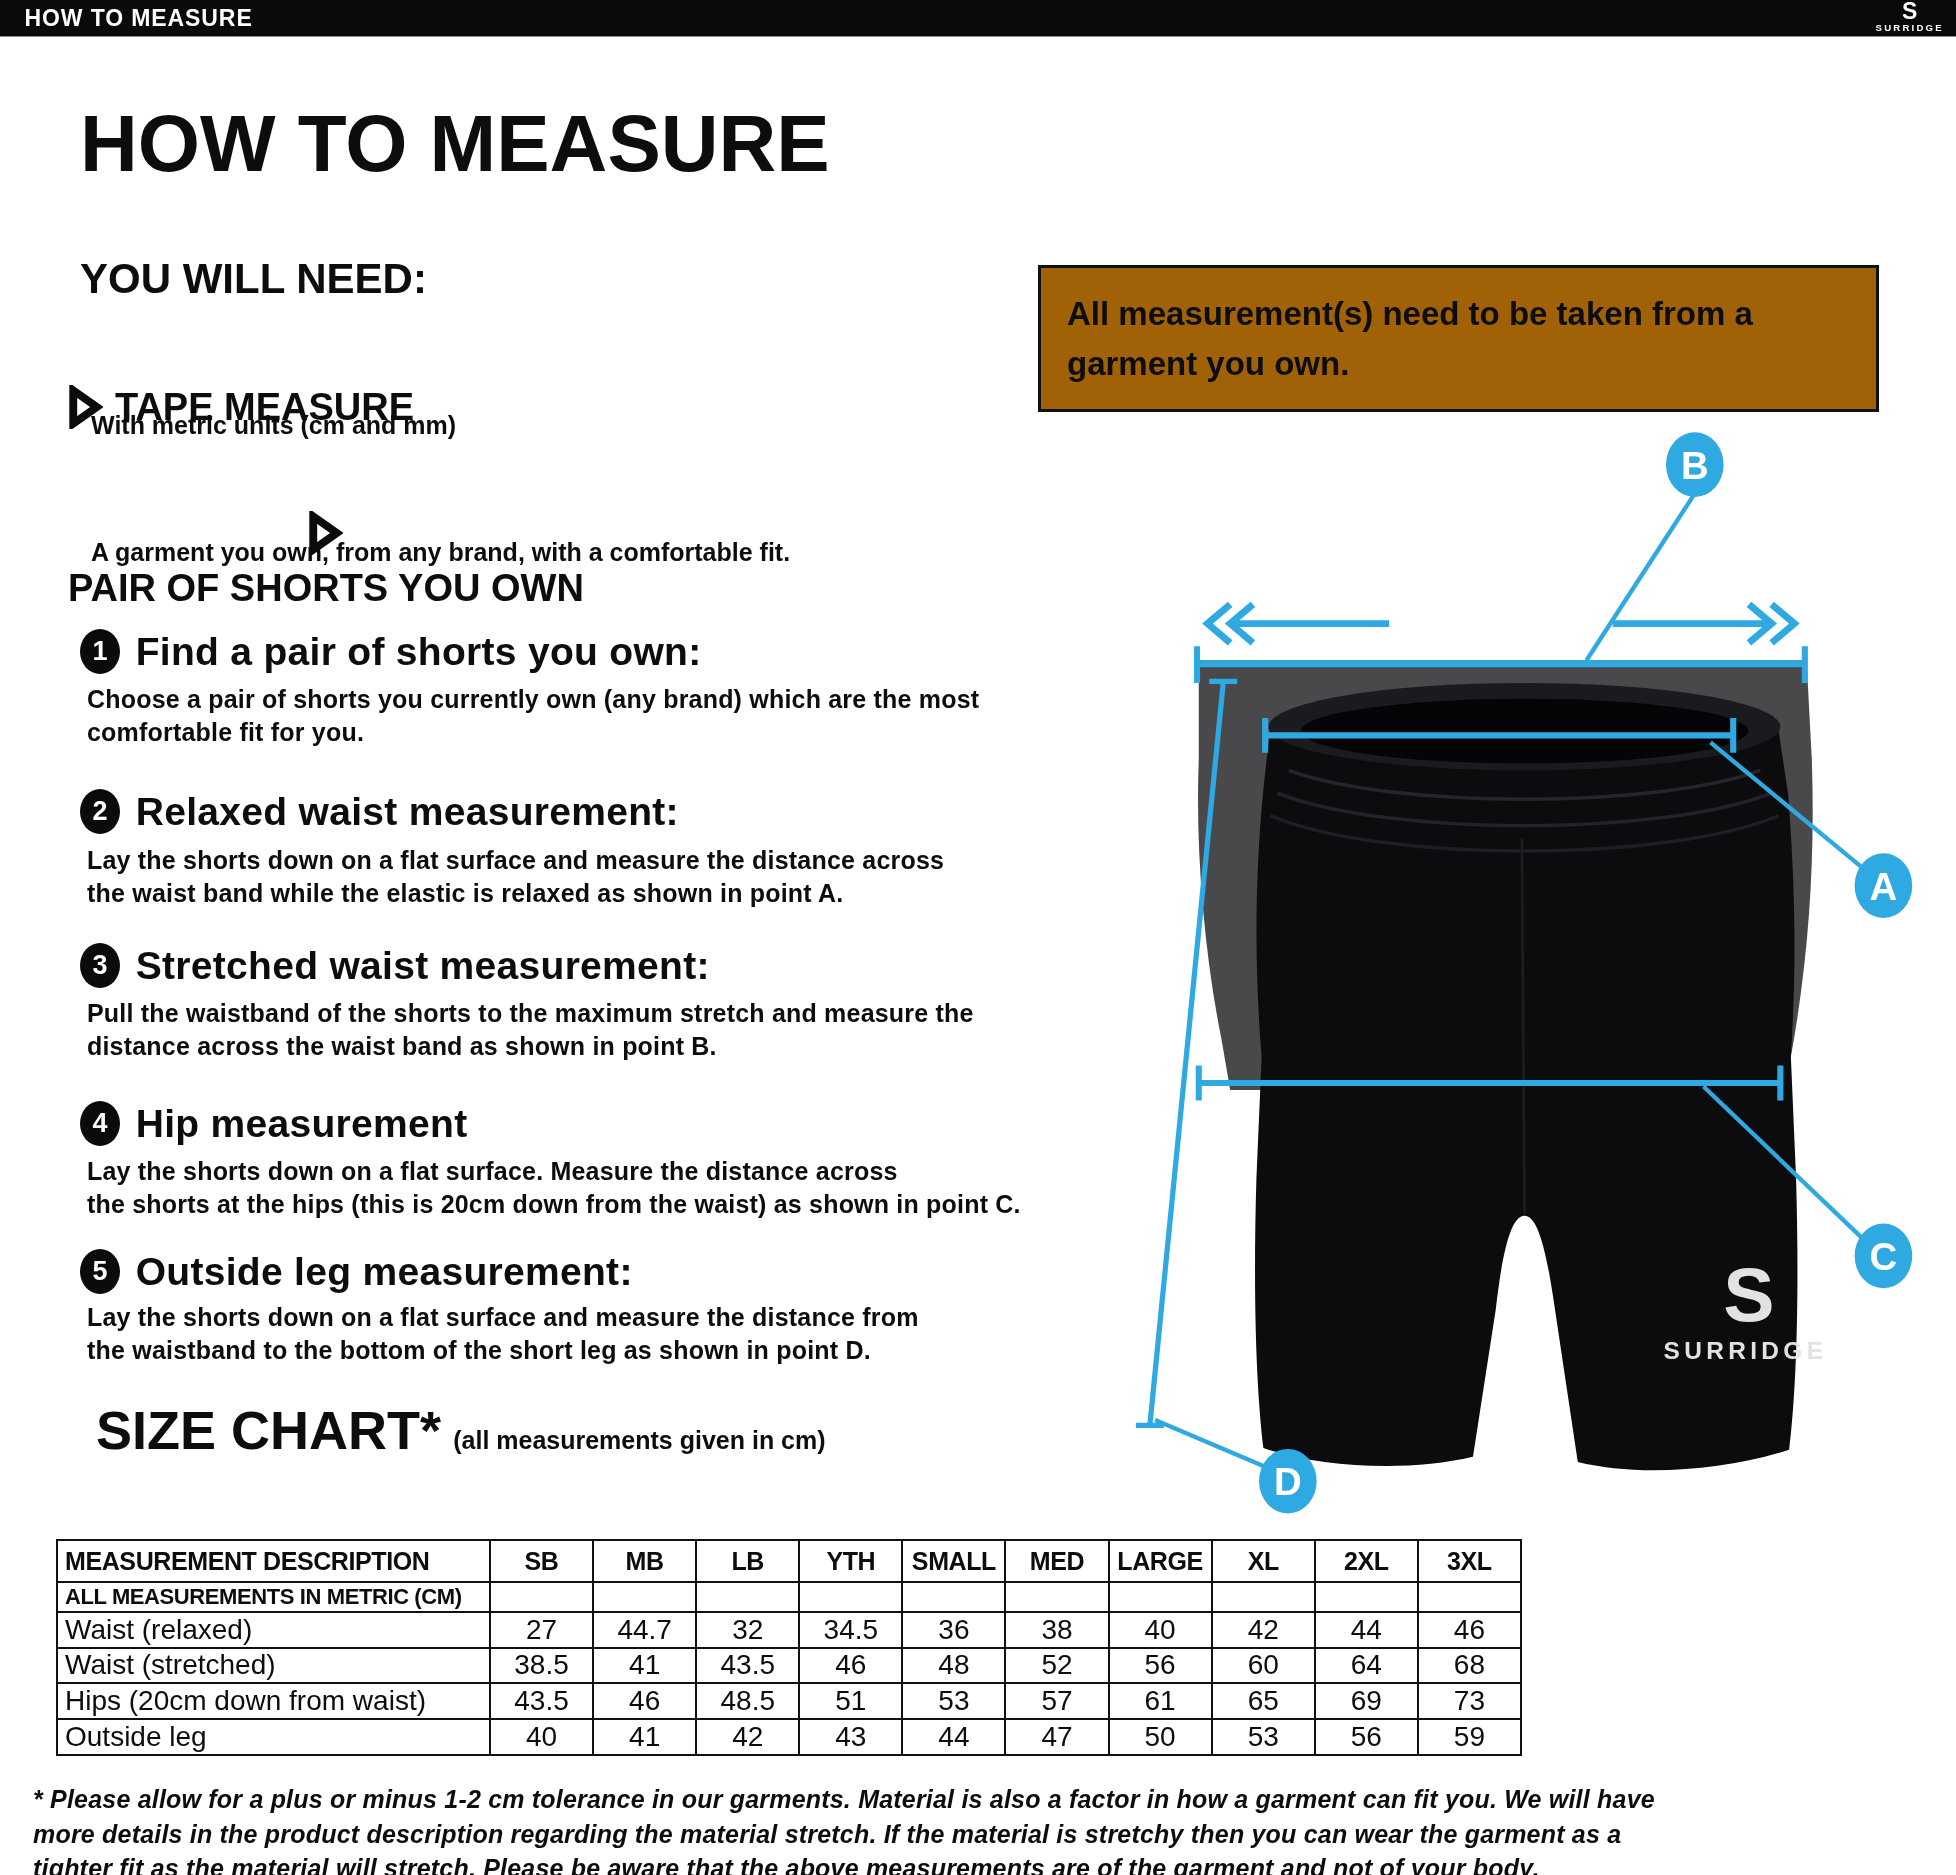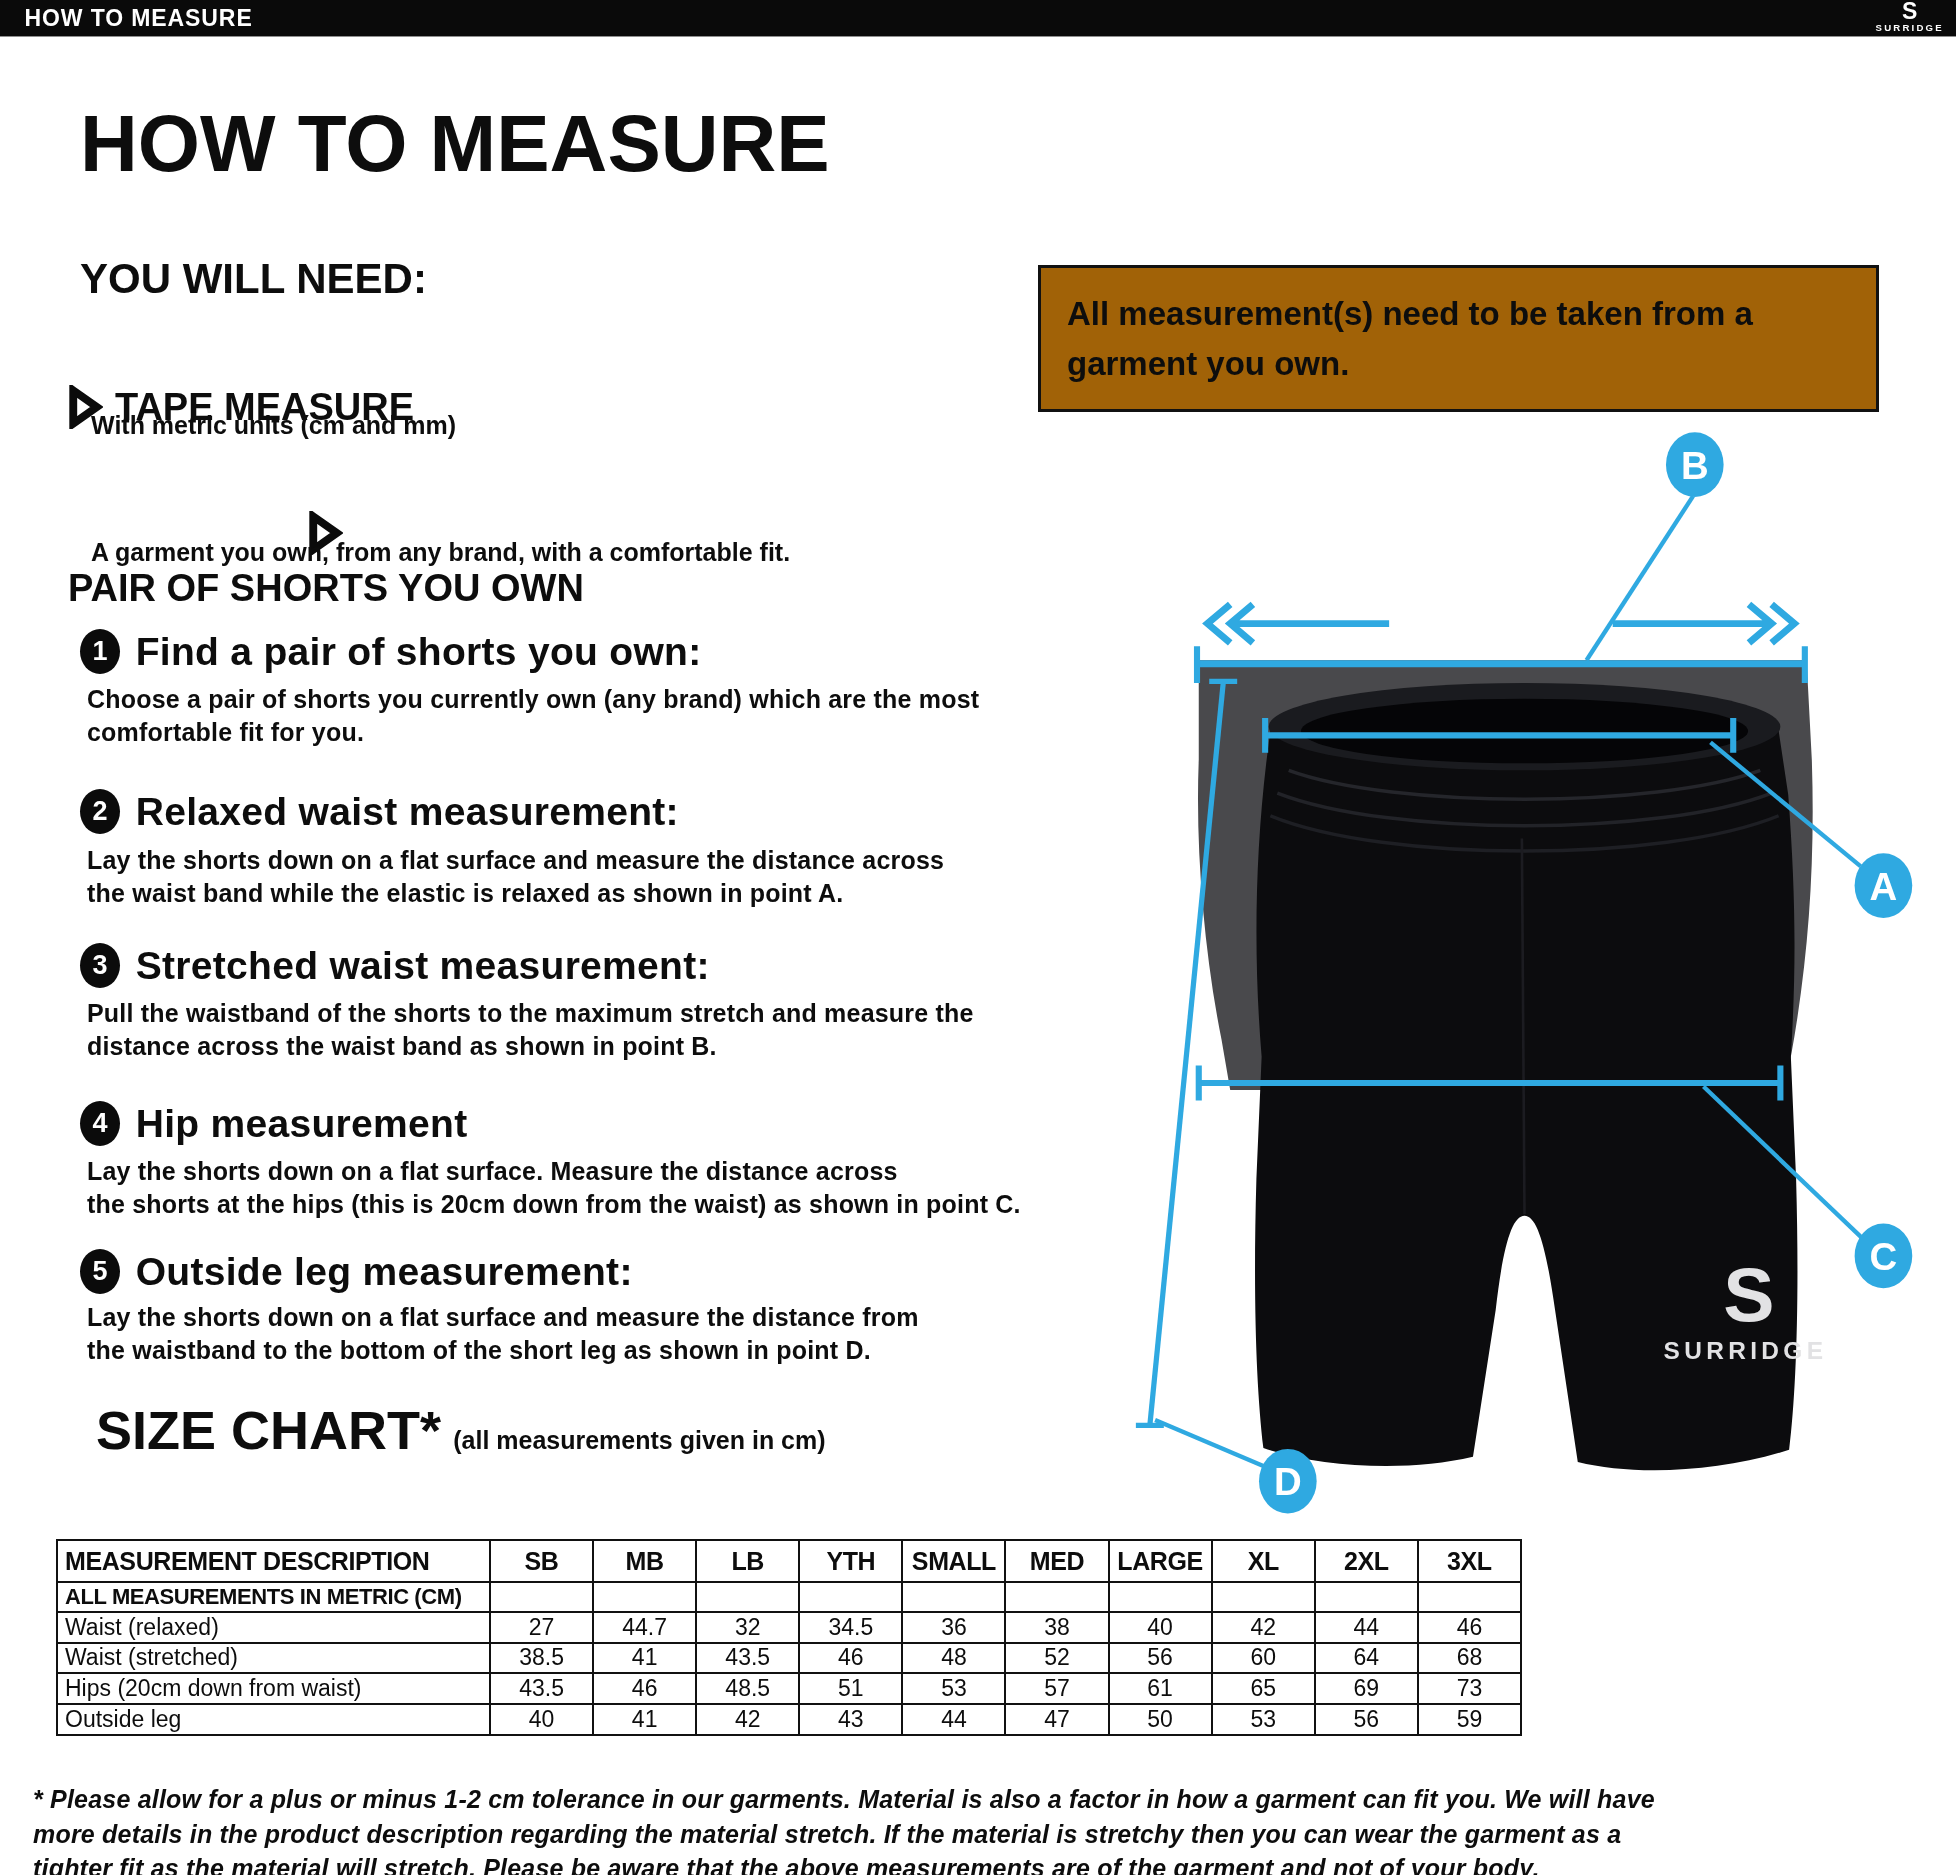--- a/index.html
+++ b/index.html
@@ -34,21 +34,21 @@
   .diagram{position:absolute;left:1092px;top:428px;width:865px;height:1096px;z-index:2;}
   
   .sc-head{position:absolute;left:96px;top:1399px;display:flex;align-items:baseline;gap:12.2px;}
   .sc-title{font-size:54px;font-weight:bold;}
   .sc-sub{font-size:25px;font-weight:bold;}
   table.sc{position:absolute;left:56px;top:1539px;width:1466px;border-collapse:collapse;
         table-layout:fixed;}
   table.sc th,table.sc td{border:2.6px solid #111;color:#0d0d0d;overflow:hidden;}
   table.sc th{font-size:25px;font-weight:bold;letter-spacing:-0.4px;height:42px;text-align:center;padding:1.7px 3.5px;}
   table.sc th.desc{text-align:left;padding-left:7px;}
-  table.sc td{font-size:23px;font-weight:normal;height:30px;text-align:center;padding:0.9px 3.5px;}
+  table.sc td{font-size:28px;font-weight:normal;height:30px;text-align:center;padding:0.9px 3.5px;}
   table.sc td.lbl{text-align:left;padding-left:7px;}
   table.sc tr.unit td{font-size:22px;font-weight:bold;height:26px;letter-spacing:-0.4px;}
   
   .footnote{position:absolute;left:33px;top:1782px;width:1901px;font-size:25px;font-weight:bold;
         font-style:italic;line-height:1.38;white-space:pre-line;letter-spacing:0.2px;}
   .tri{flex:0 0 auto;}
 </style>
 </head>
 <body>
 

